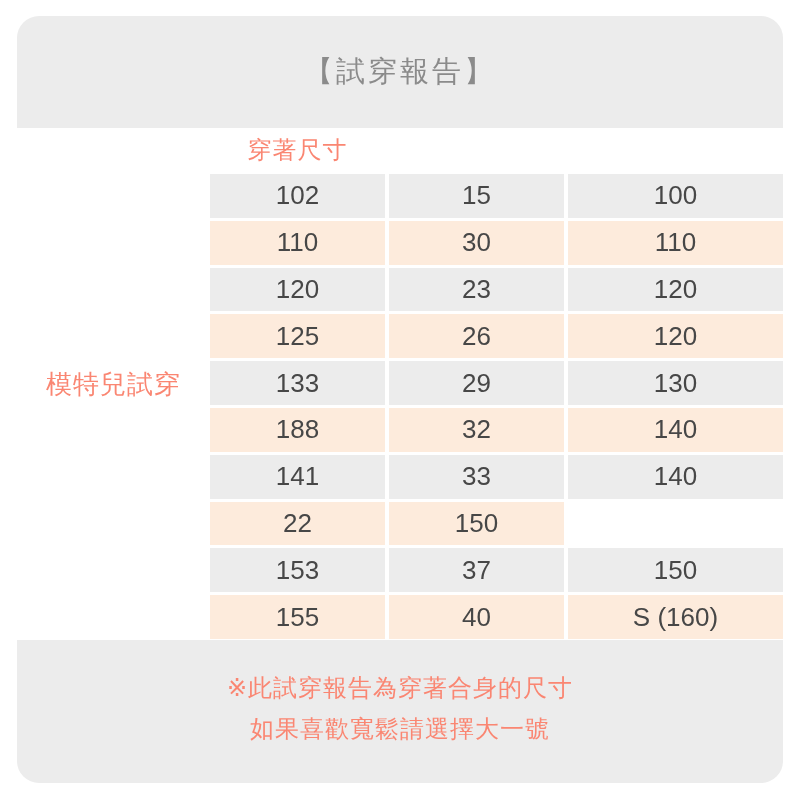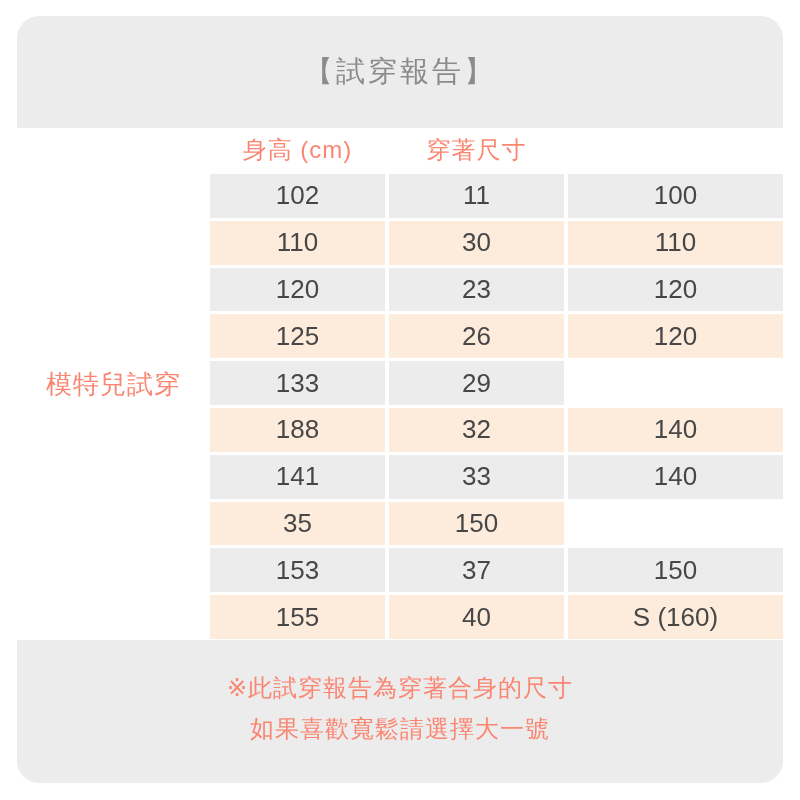--- a/index.html
+++ b/index.html
@@ -64,60 +64,60 @@
 
   <div class="title-band">
     <h1 class="title">【試穿報告】</h1>
   </div>
 
   <div class="middle">
     <div class="side-label">模特兒試穿</div>
 
     <div class="table">
       <div class="header-row">
-        <div class="hcell">身高 (cm)</div>
         <div class="hcell">穿著尺寸</div>
       </div>
       <div class="rows" id="rows">
           <div class="row gray">
             <div class="cell">102</div>
-            <div class="cell">11</div>
+            <div class="cell">15</div>
             <div class="cell">100</div>
           </div>
           <div class="row peach">
             <div class="cell">110</div>
             <div class="cell">30</div>
             <div class="cell">110</div>
           </div>
           <div class="row gray">
             <div class="cell">120</div>
             <div class="cell">23</div>
             <div class="cell">120</div>
           </div>
           <div class="row peach">
             <div class="cell">125</div>
             <div class="cell">26</div>
             <div class="cell">120</div>
           </div>
           <div class="row gray">
             <div class="cell">133</div>
             <div class="cell">29</div>
+            <div class="cell">130</div>
           </div>
           <div class="row peach">
             <div class="cell">188</div>
             <div class="cell">32</div>
             <div class="cell">140</div>
           </div>
           <div class="row gray">
             <div class="cell">141</div>
             <div class="cell">33</div>
             <div class="cell">140</div>
           </div>
           <div class="row peach">
-            <div class="cell">35</div>
+            <div class="cell">22</div>
             <div class="cell">150</div>
           </div>
           <div class="row gray">
             <div class="cell">153</div>
             <div class="cell">37</div>
             <div class="cell">150</div>
           </div>
           <div class="row peach">
             <div class="cell">155</div>
             <div class="cell">40</div>

